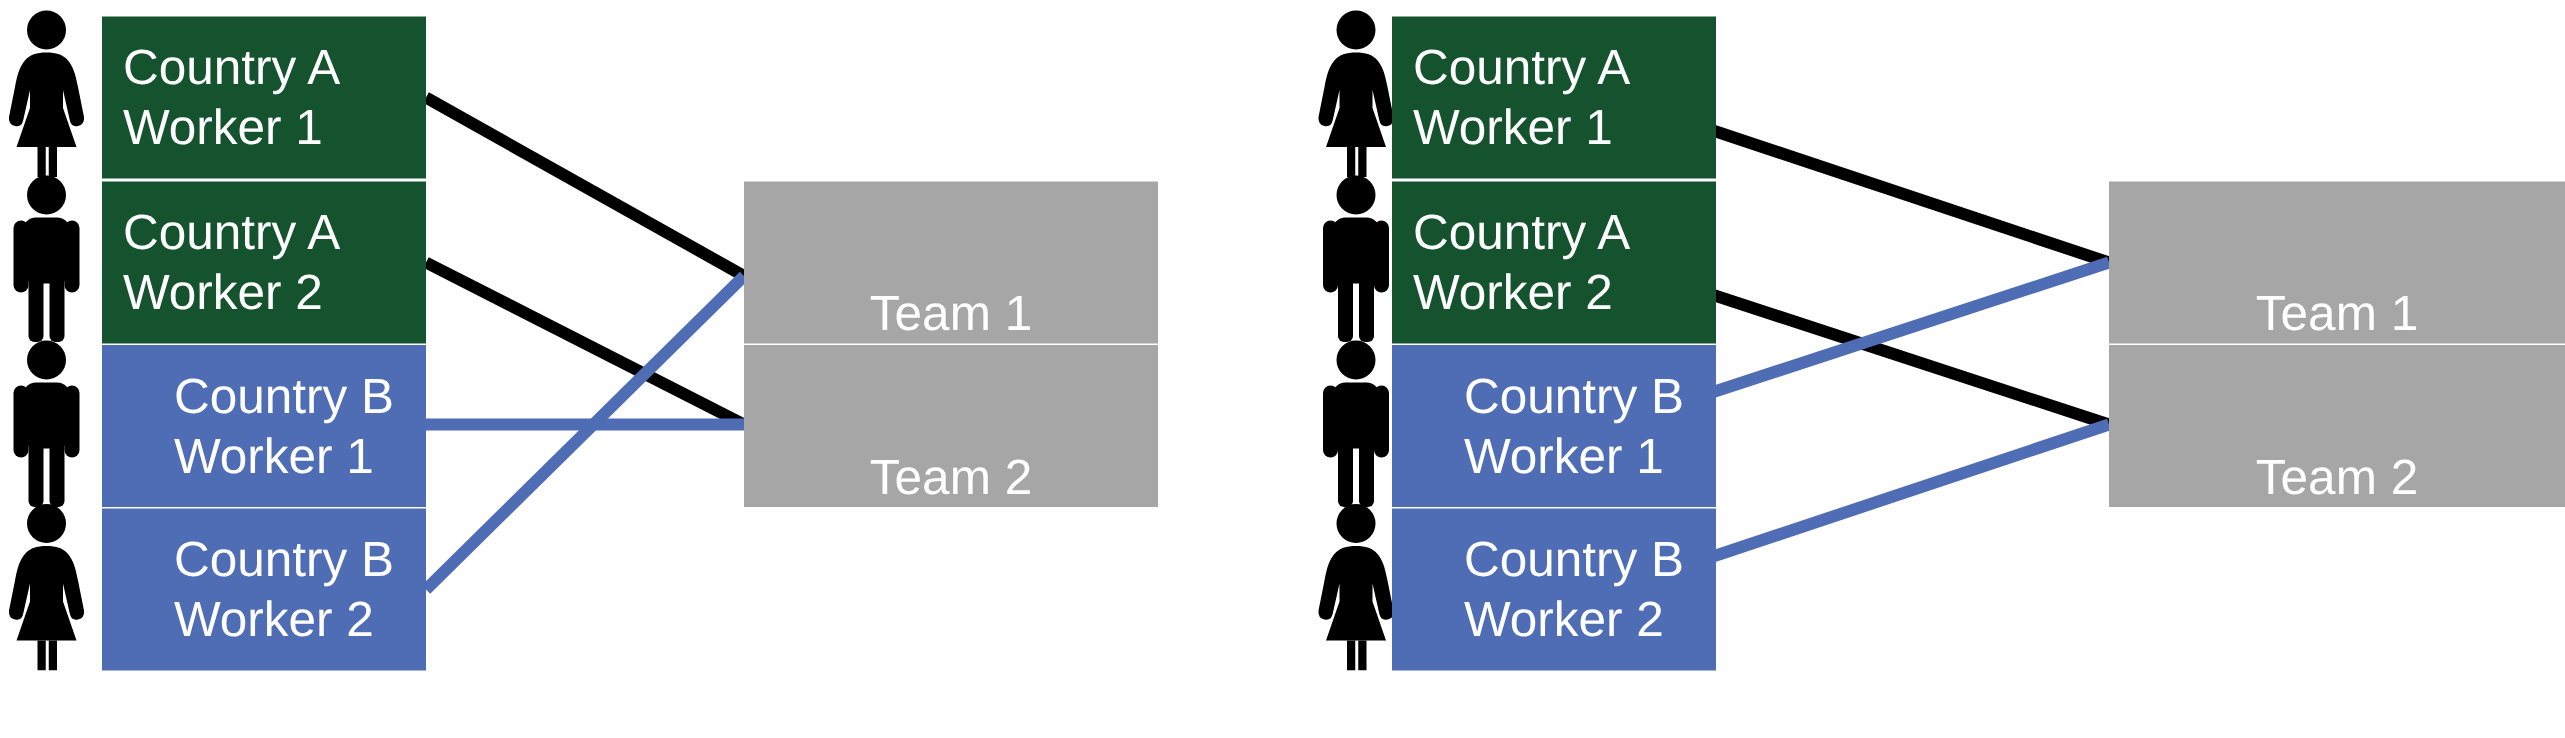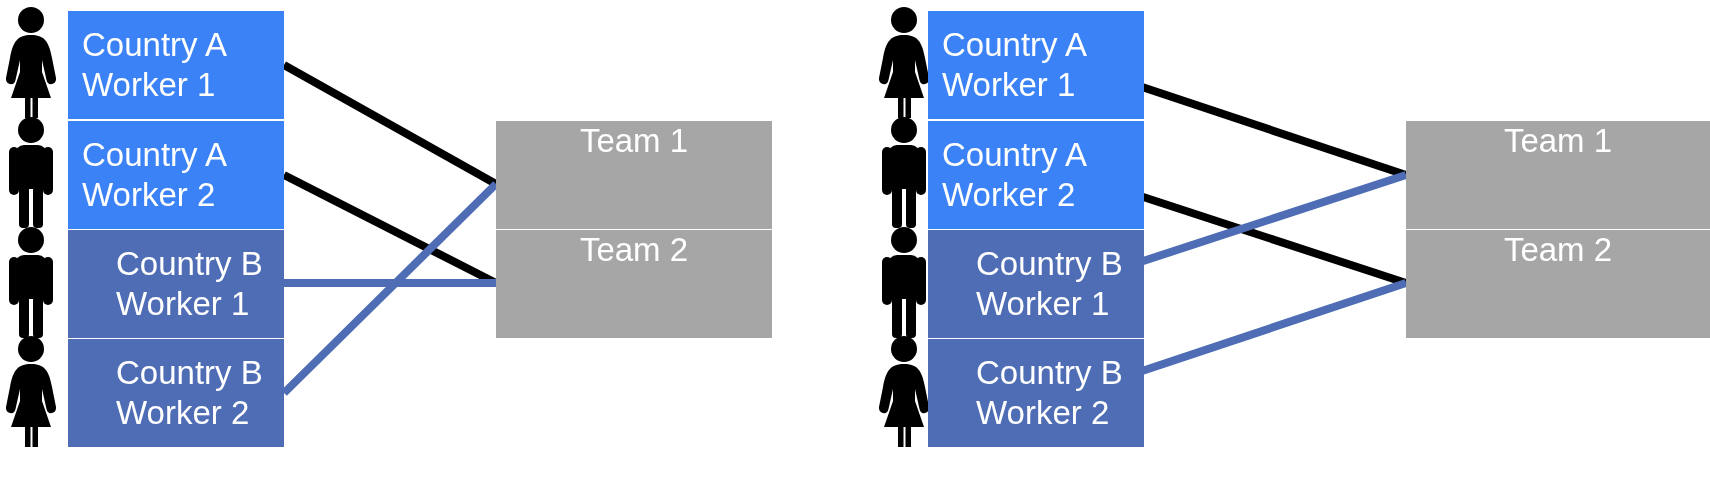--- a/index.html
+++ b/index.html
@@ -59,25 +59,25 @@
     height: 108px;
     align-items: flex-start;
     text-align: left;
   }
   .worker-box .ln { display: block; white-space: nowrap; }
   .team-box {
     left: 496px;
     width: 276px;
     height: 108px;
     align-items: center;
-    justify-content: flex-start;
+    justify-content: flex-end;
     text-align: center;
   }
 
-  .bg-black { background: #3b82f6; }
+  .bg-black { background: #14532d; }
   .bg-blue  { background: #4F6DB5; padding-left: 48px; }
   .bg-gray  { background: #A6A6A6; }
 </style>
 </head>
 <body>
 
 <div id="canvas">
 
   <div class="panel panel-left">
 

